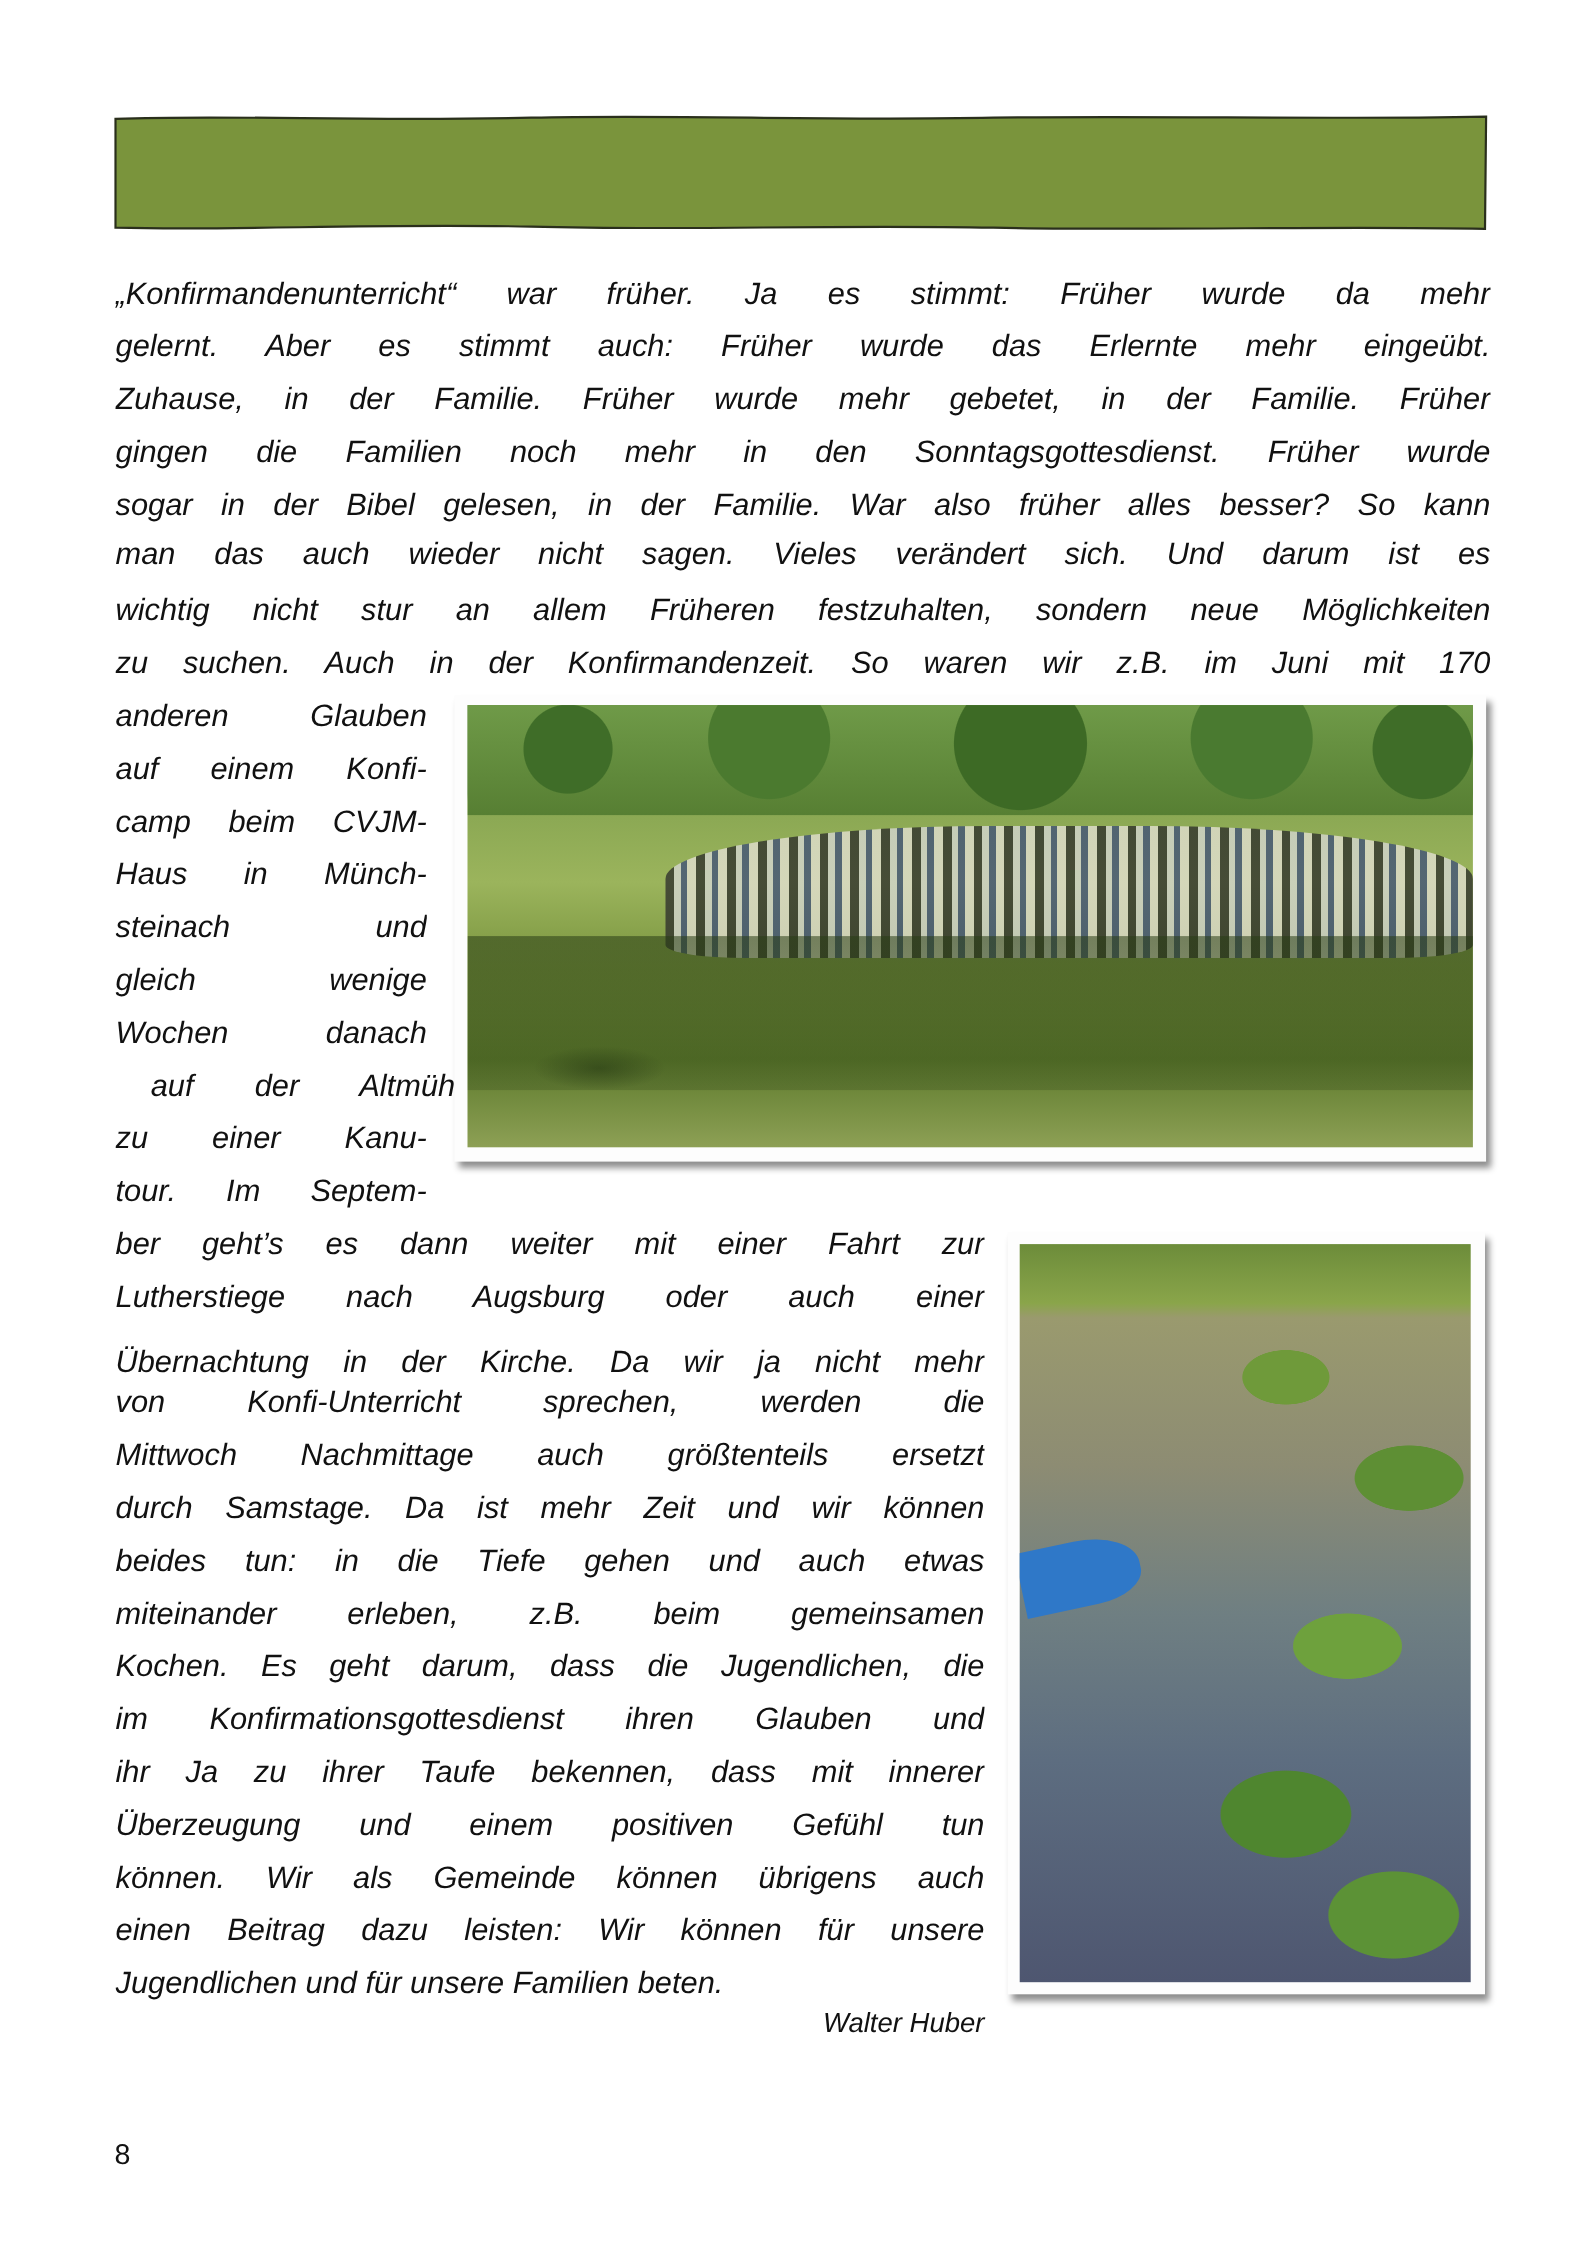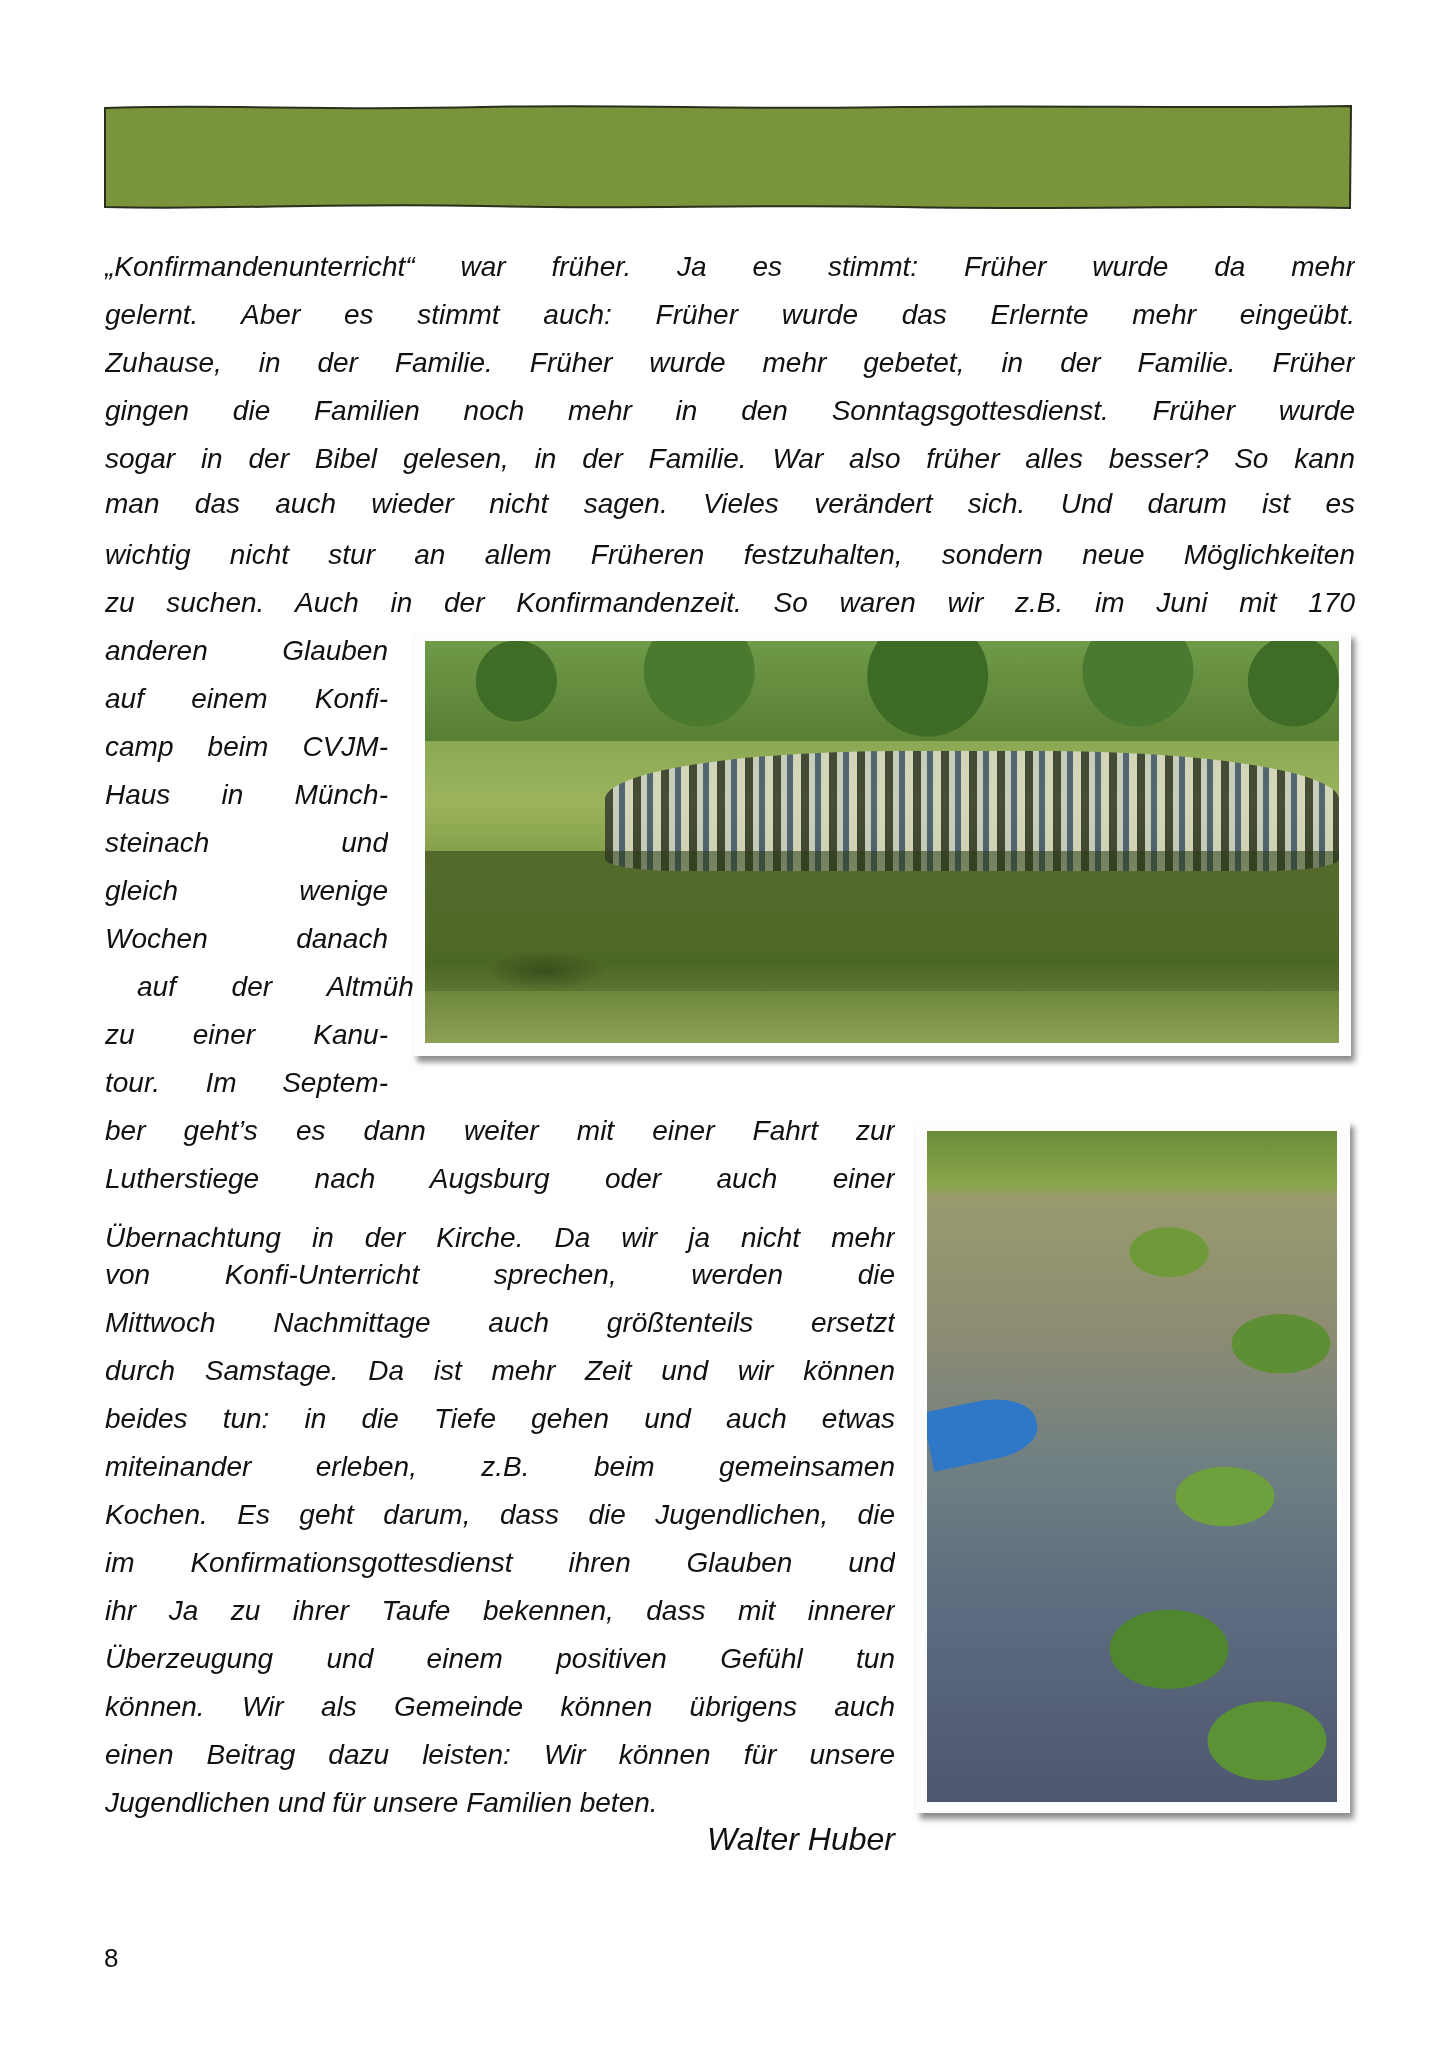--- a/index.html
+++ b/index.html
@@ -36,21 +36,21 @@
   .river { left:927px; top:1131px; width:410px; height:671px;
     background: linear-gradient(to bottom, #6c8c3a 0%, #8aa54a 8%, #9a9a6e 10%, #8d8c73 30%, #6f7f82 50%, #5d6d80 70%, #4e5670 100%); }
   .river .foliage { position:absolute; right:0; top:60px; width:280px; height:611px;
     background: radial-gradient(ellipse 40px 25px at 40% 10%, #6f9a3a 98%, transparent),
                 radial-gradient(ellipse 50px 30px at 80% 25%, #5e8f34 98%, transparent),
                 radial-gradient(ellipse 50px 30px at 60% 50%, #6ea13d 98%, transparent),
                 radial-gradient(ellipse 60px 40px at 40% 75%, #4f862f 98%, transparent),
                 radial-gradient(ellipse 60px 40px at 75% 90%, #5c9236 98%, transparent); }
   .river .canoe { position:absolute; left:0; top:270px; width:110px; height:60px;
     background:#2f78c8; border-radius:0 50% 40% 0; transform:rotate(-12deg); }
-  .author { position:absolute; left:105px; width:790px; top:1815px; font-size:32px; line-height:48px;
+  .author { position:absolute; left:105px; width:790px; top:1815px; font-size:25px; line-height:48px;
             text-align:right; font-style:italic; }
   .pagenum { position:absolute; left:104px; top:1940px; font-size:26px; line-height:36px; }
 </style>
 </head>
 <body>
 
 <div class="title-band">
   <svg width="1250" height="106" viewBox="0 0 1250 106">
     <path d="M2,4 C120,0 220,7 380,3 C520,0 640,6 800,3 C960,1 1100,5 1248,2 L1247,104 C1100,101 960,106 800,103 C640,100 520,106 380,102 C220,99 120,106 2,103 Z" fill="#7a943c" stroke="#2a2f1c" stroke-width="2"></path>
   </svg>

